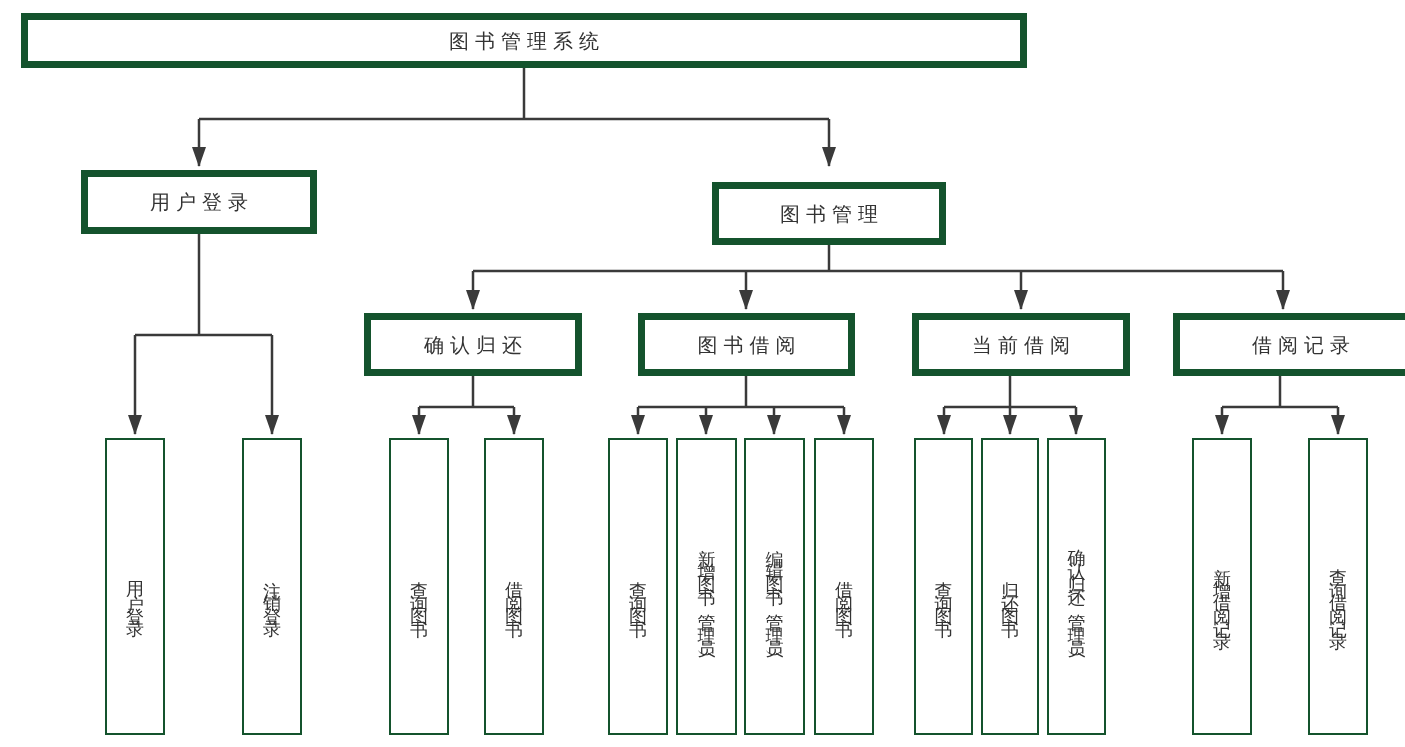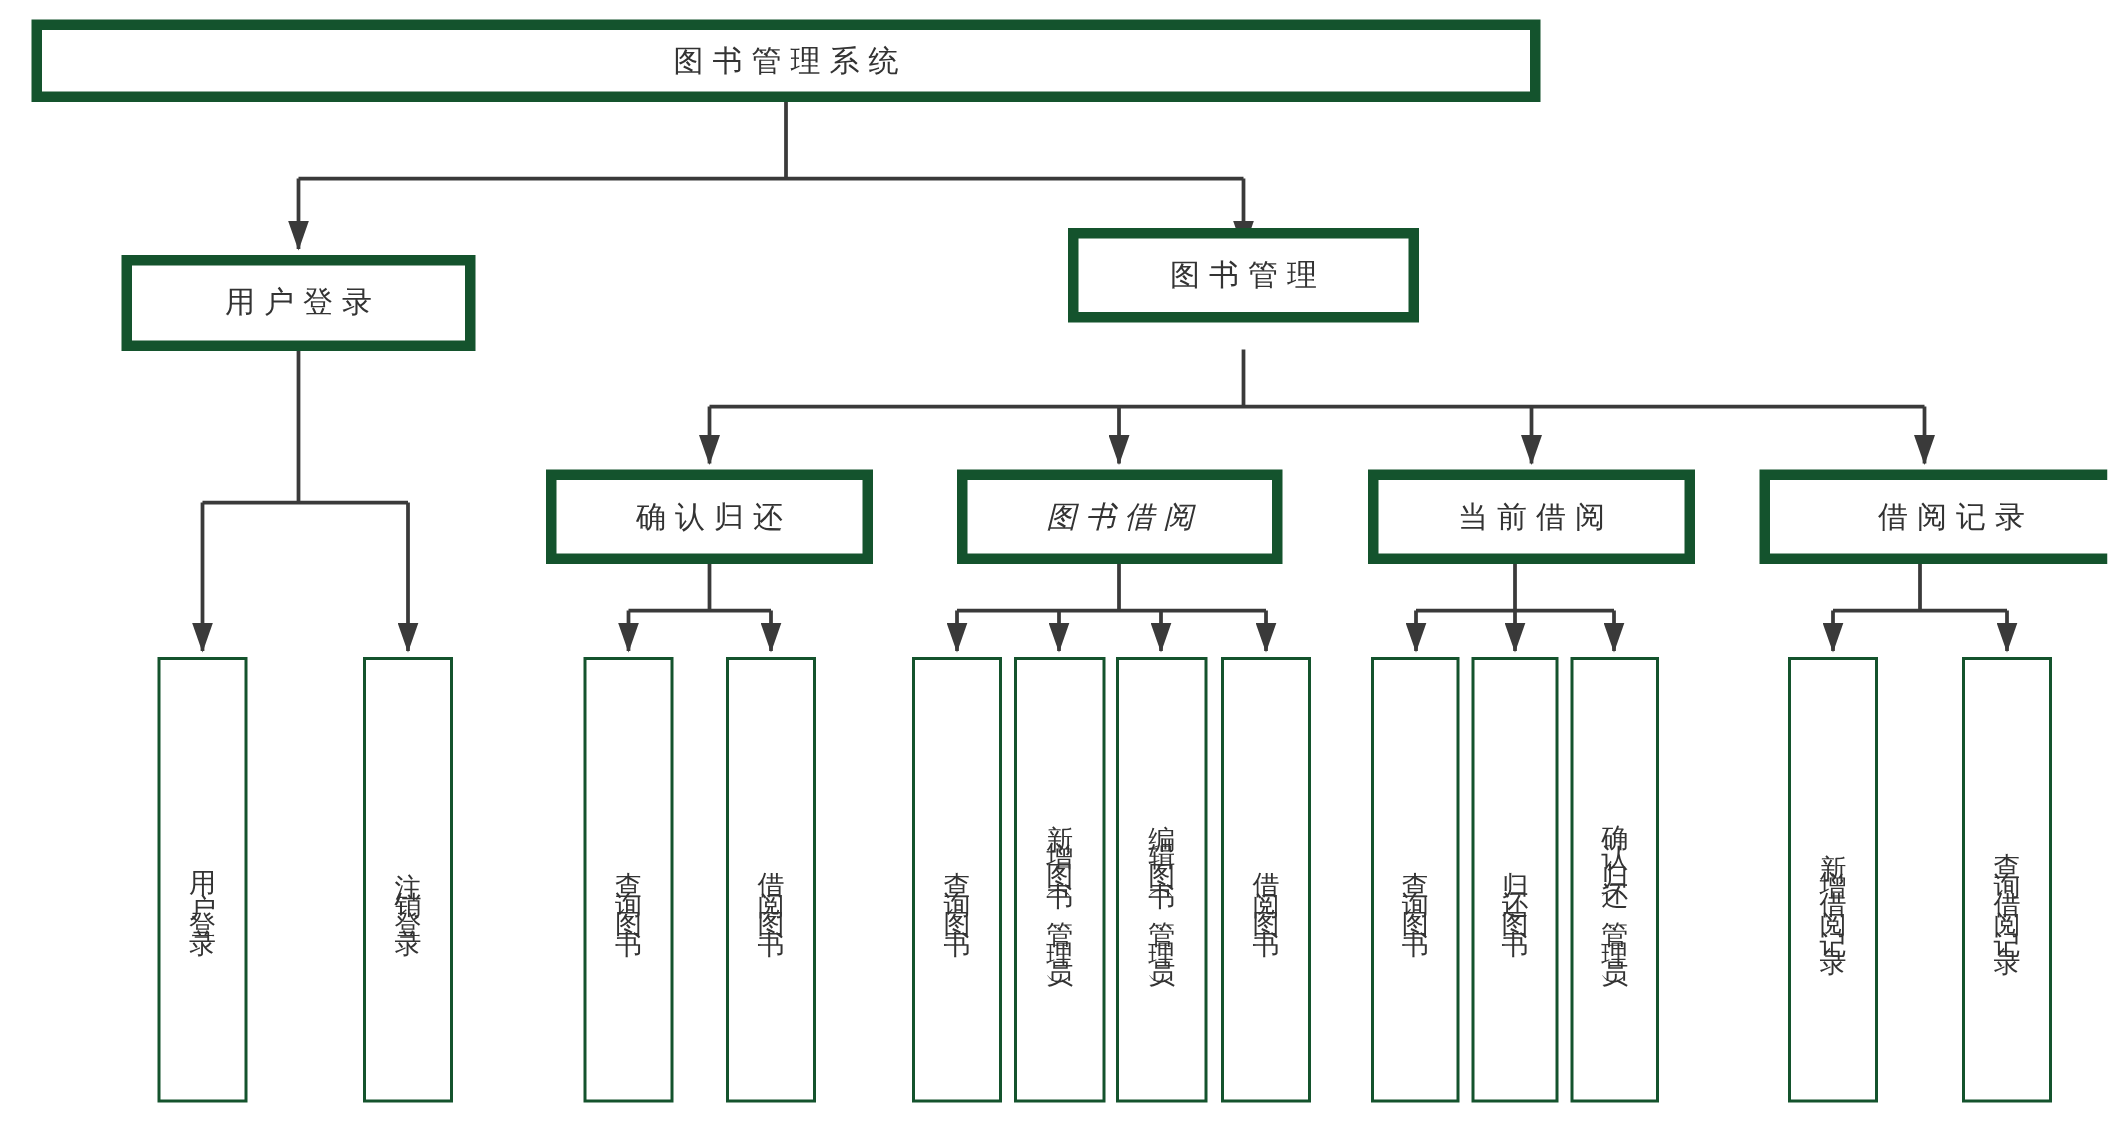--- a/index.html
+++ b/index.html
@@ -122,28 +122,28 @@
     <path d="M1338 407 V434" marker-end="url(#arrowhead)"></path>
   </svg>
 
   <div class="node branch" style="left:21px; top:13px; width:1006px; height:55px;">
     <span>图书管理系统</span>
   </div>
 
   <div class="node branch" style="left:81px; top:170px; width:236px; height:64px;">
     <span>用户登录</span>
   </div>
-  <div class="node branch" style="left:712px; top:152px; width:234px; height:63px;">
+  <div class="node branch" style="left:712px; top:182px; width:234px; height:63px;">
     <span>图书管理</span>
   </div>
 
   <div class="node branch" style="left:364px; top:313px; width:218px; height:63px;">
     <span>确认归还</span>
   </div>
-  <div class="node branch" style="left:638px; top:313px; width:217px; height:63px;font-style:italic;">
+  <div class="node branch" style="left:638px; top:313px; width:217px; height:63px;">
     <span>图书借阅</span>
   </div>
   <div class="node branch" style="left:912px; top:313px; width:218px; height:63px;">
     <span>当前借阅</span>
   </div>
   <div class="node branch" style="left:1173px; top:313px; width:256px; height:63px;">
     <span>借阅记录</span>
   </div>
 
   <div class="node leaf" style="left:105px; top:438px; width:60px; height:297px;">

